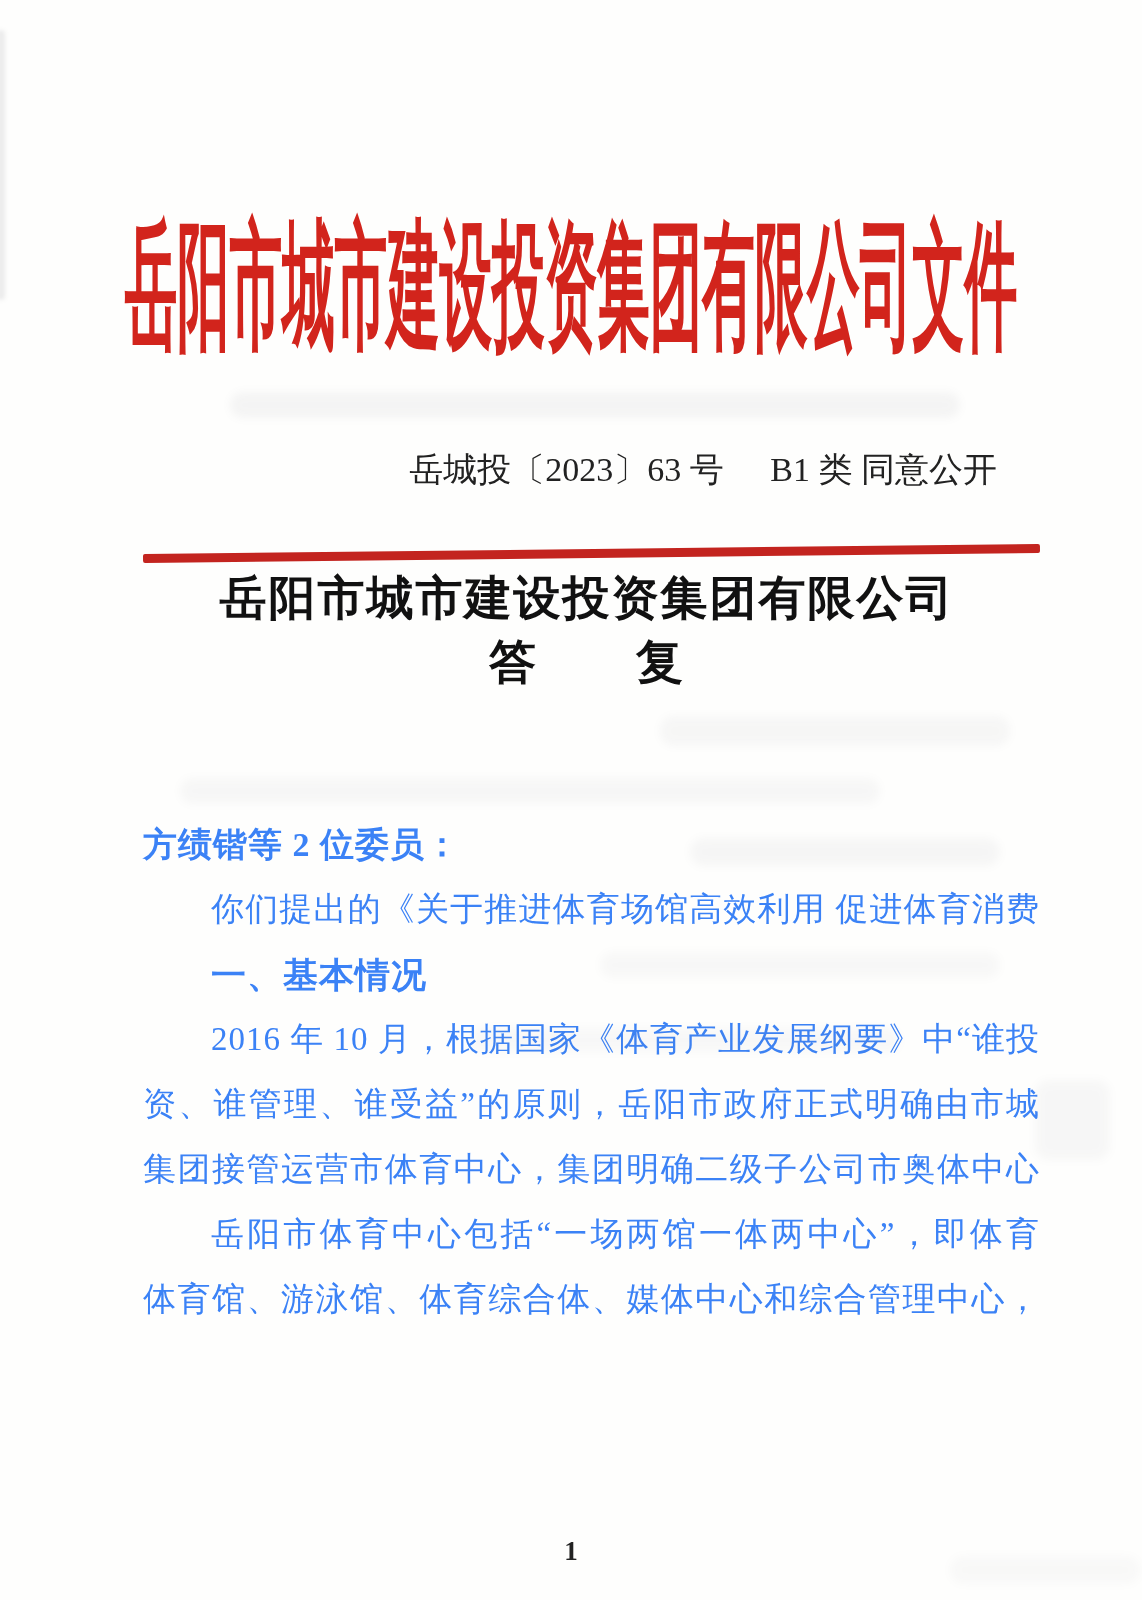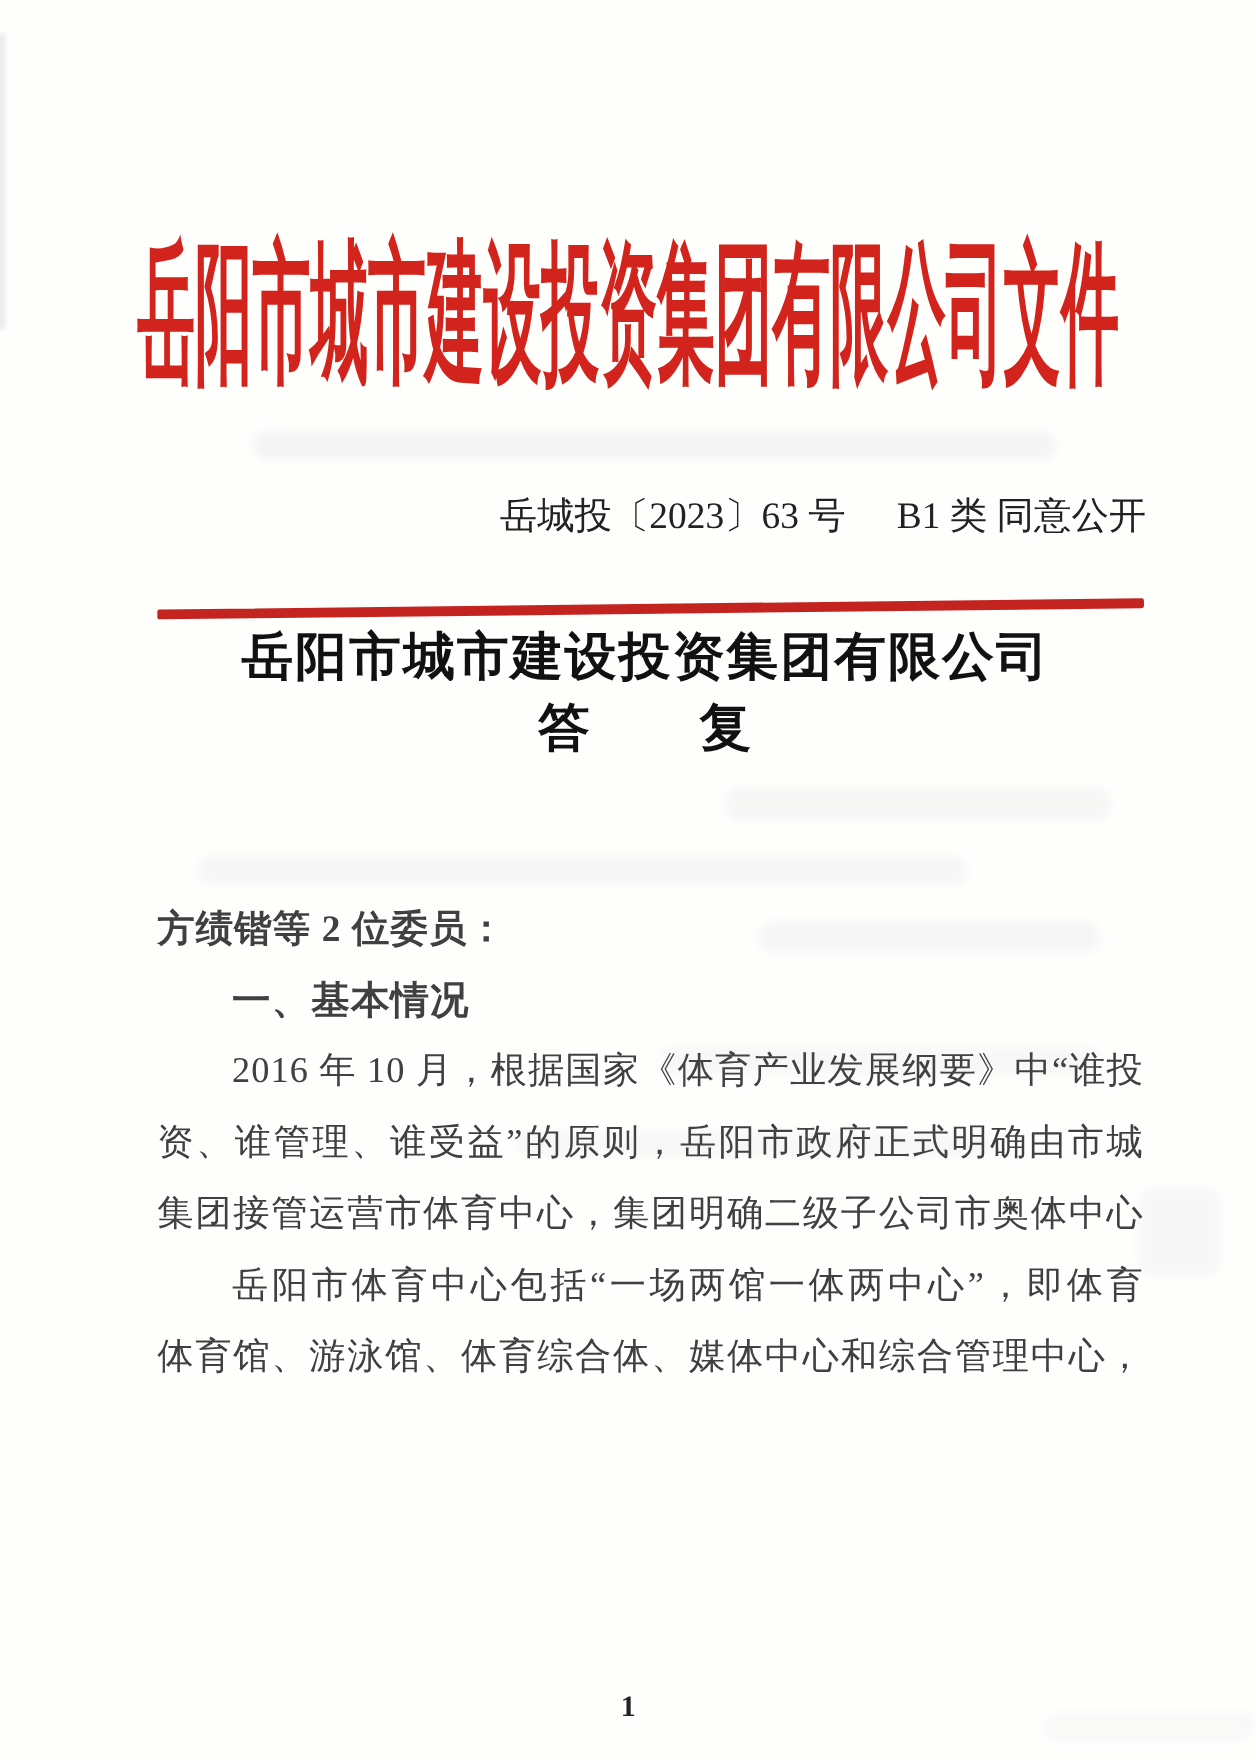--- a/index.html
+++ b/index.html
@@ -24,21 +24,20 @@
     transform-origin:center;
   }
 
   
   .doc-line{
     position:absolute;top:448px;left:0;width:997px;
     text-align:right;
     font-size:34px;line-height:44px;
     white-space:nowrap;
     color:#222;
-    padding-left:45px;
   }
   .doc-line .class-label{margin-left:38px;}
 
   
   .red-rule{
     position:absolute;top:549px;left:143px;
     width:897px;height:9px;
     transform:rotate(-0.65deg);
     border-radius:2px;
   }
@@ -50,21 +49,21 @@
     font-weight:bold;
     font-size:47px;line-height:64px;
     letter-spacing:2px;
     color:#111;
   }
 
   
   .body-block{
     position:absolute;top:812px;left:143px;width:897px;
     font-size:33px;
-    color:#404040;
+    color:#3b82f6;
   }
   .line{
     height:65px;line-height:65px;
     text-align:justify;
     letter-spacing:1px;
     white-space:nowrap;
   }
   .line.fill{text-align-last:justify;white-space:normal;overflow:hidden;height:65px;}
   .line.last{text-align-last:left;}
   .line.indent{padding-left:68px;}
@@ -117,20 +116,21 @@
 
   <div class="red-rule" style="background: rgb(195, 36, 31);"></div>
 
   <div class="title-block">
     <div class="title-line">岳阳市城市建设投资集团有限公司</div>
     <div class="title-line">答　　复</div>
   </div>
 
   <div class="body-block" id="body-lines">
       <div class="line last bold">方绩锴等 2 位委员：</div>
+      <div class="line indent fill">你们提出的《关于推进体育场馆高效利用 促进体育消费</div>
       <div class="line indent last heading">一、基本情况</div>
       <div class="line indent fill">2016 年 10 月，根据国家《体育产业发展纲要》中“谁投</div>
       <div class="line fill">资、谁管理、谁受益”的原则，岳阳市政府正式明确由市城投</div>
       <div class="line fill">集团接管运营市体育中心，集团明确二级子公司市奥体中心投</div>
       <div class="line indent fill">岳阳市体育中心包括“一场两馆一体两中心”，即体育场、</div>
       <div class="line fill">体育馆、游泳馆、体育综合体、媒体中心和综合管理中心，总</div>
     </div>
 
   <div class="page-number">1</div>
 

